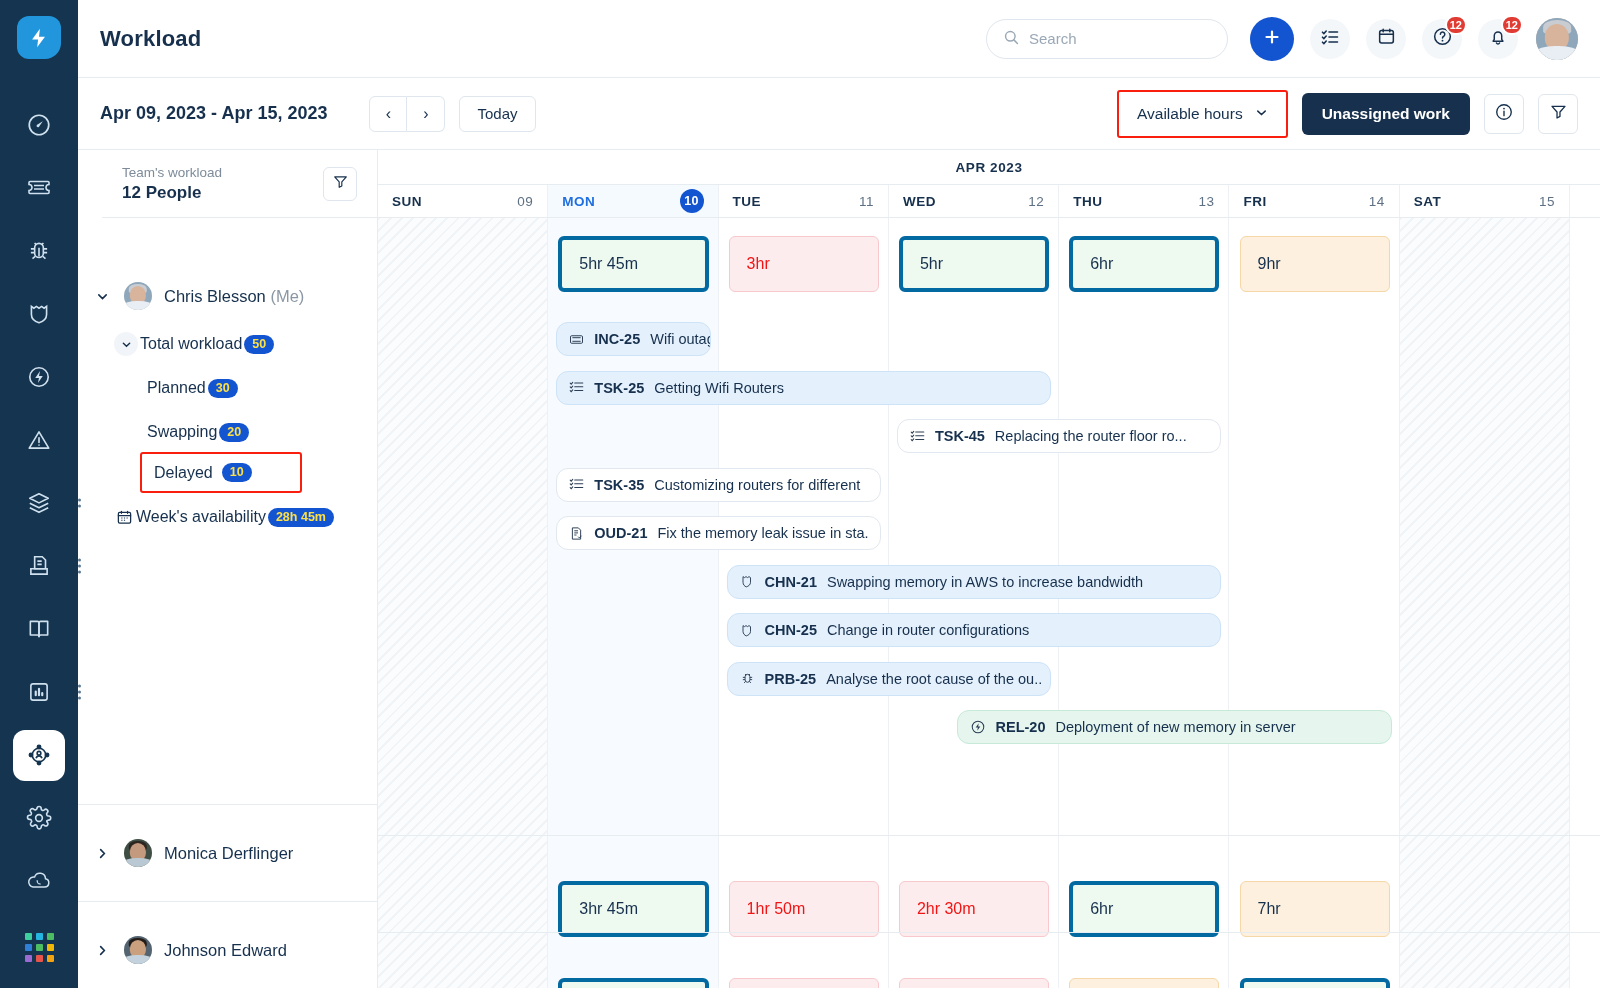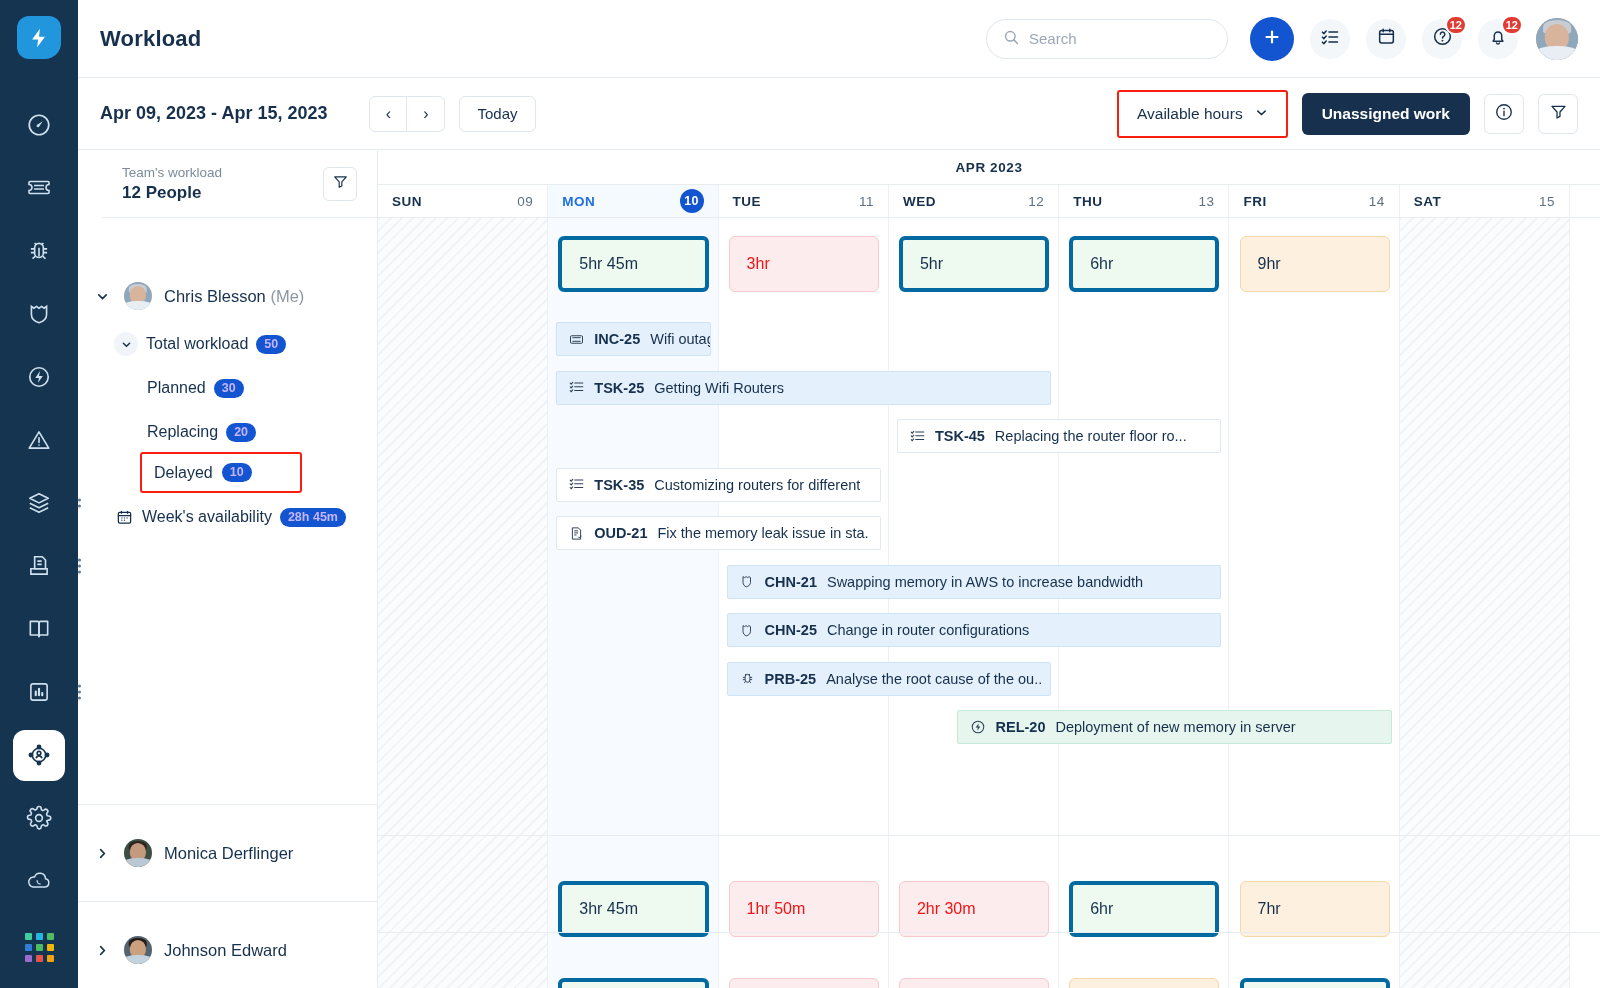--- a/index.html
+++ b/index.html
@@ -142,28 +142,28 @@
     height: 52px; display: flex; align-items: center; gap: 12px; padding-left: 14px;
   }
   .caret {
     width: 20px; display: flex; align-items: center; justify-content: center;
     color: #16304d; font-size: 13px;
   }
   .pav { width: 28px; height: 28px; border-radius: 50%; overflow: hidden; position: relative; flex: 0 0 28px; }
   .pname { font-size: 16.5px; color: #16304d; }
   .pname .me { color: #8b97a4; }
 
-  .tree-line { display: flex; align-items: center; height: 44px; padding-left: 36px; gap: 8px; }
+  .tree-line { display: flex; align-items: center; height: 44px; padding-left: 36px; gap: 2px; }
   .tree-line .rc {
     width: 24px; height: 24px; border-radius: 50%; background: #f1f5f9;
     display: flex; align-items: center; justify-content: center; font-size: 12px; color:#16304d;
   }
   .tree-label { font-size: 16px; color: #16304d; }
   .pill {
-    background: #1354d1; color: #c4b5fd; border-radius: 10px; font-size: 12.5px;
+    background: #1354d1; color: #fde047; border-radius: 10px; font-size: 12.5px;
     font-weight: 700; padding: 2px 8px; min-width: 28px; text-align: left; line-height: 15px;
   }
   .tree-line.indent { padding-left: 69px; }
   .hl-box { border: 2.5px solid #fa1e0e; border-radius: 3px; }
   .cal-ic { width: 20px; display:flex; align-items:center; justify-content:center; color:#16304d; }
 
   .person-row.bordered { border-top: 1px solid #e7ecf1; }
 
   
   .right-pane { flex: 1 1 auto; position: relative; overflow: hidden; background: #fff; }
@@ -197,21 +197,21 @@
     position: absolute; border-radius: 6px; display: flex; align-items: center;
     padding-left: 17px; font-size: 16px; font-weight: 500;
   }
   .hc-green { background: #eef9f0; border: 4px solid #0369a1; color: #16304d; }
   .hc-red { background: #fdeced; border: 1px solid #f7c9cd; color: #f01414; }
   .hc-orange { background: #fdf0de; border: 1px solid #f6d7a8; color: #16304d; }
 
   .row-sep { position: absolute; left: 0; right: 0; height: 1px; background: #e7ecf1; }
 
   .task {
-    position: absolute; height: 34px; border-radius: 2px;
+    position: absolute; height: 34px; border-radius: 12px;
     display: flex; align-items: center; gap: 10px; padding: 0 12px;
     font-size: 14.5px; white-space: nowrap; overflow: hidden; color: #16304d;
   }
   .task.blue { background: #e4f0fc; border: 1px solid #cde3f7; }
   .task.white { background: #ffffff; border: 1px solid #e2e8ef; }
   .task.green { background: #e6f6ee; border: 1px solid #c6e9d8; }
   .task .tid { font-weight: 600; }
   .task .tname { font-weight: 400; }
   .task .ticon { flex: 0 0 auto; display: flex; align-items: center; color: #2c3e54; }
 
@@ -546,21 +546,21 @@
           <span class="tree-label">Total workload</span>
           <span class="pill">50</span>
         </div>
 
         <div class="tree-line indent">
           <span class="tree-label">Planned</span>
           <span class="pill">30</span>
         </div>
 
         <div class="tree-line indent">
-          <span class="tree-label">Replacing</span>
+          <span class="tree-label">Swapping</span>
           <span class="pill">20</span>
         </div>
 
         <div style="padding-left:62px; margin-top:-2px;">
           <div class="hl-box" style="display:inline-flex; align-items:center; gap:9px; padding:9px 48px 9px 12px;">
             <span class="tree-label">Delayed</span>
             <span class="pill">10</span>
           </div>
         </div>
 

